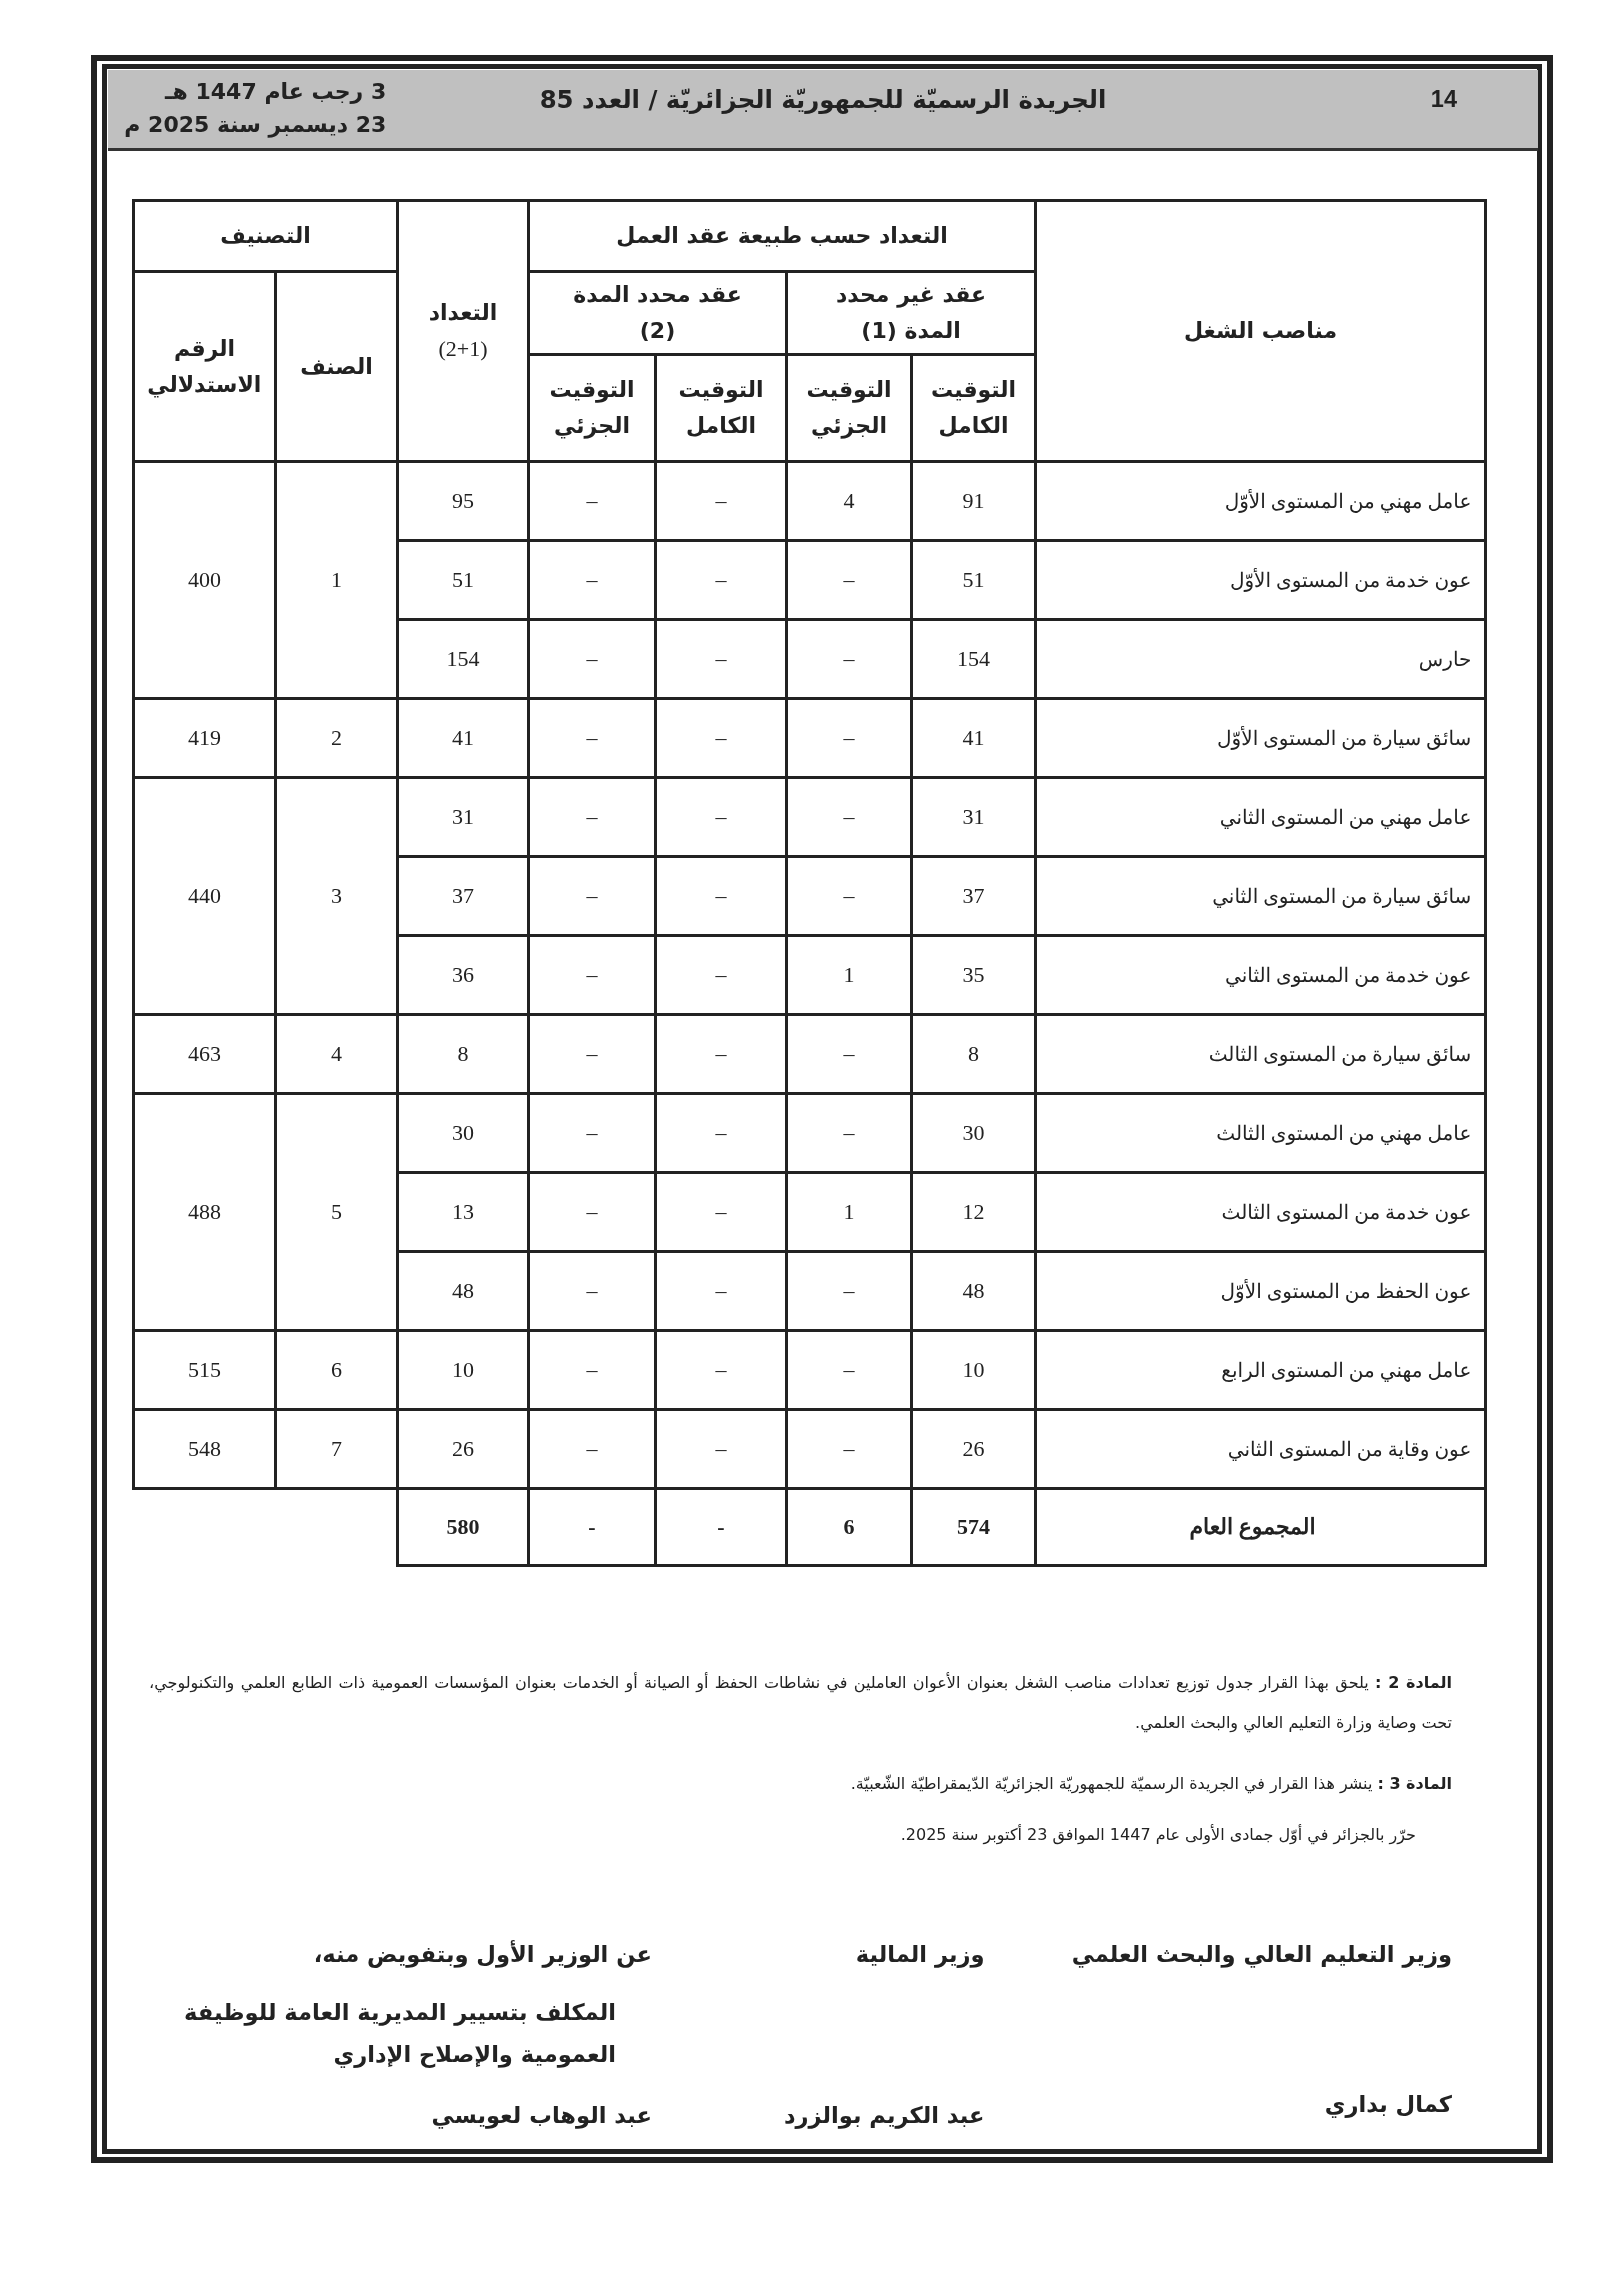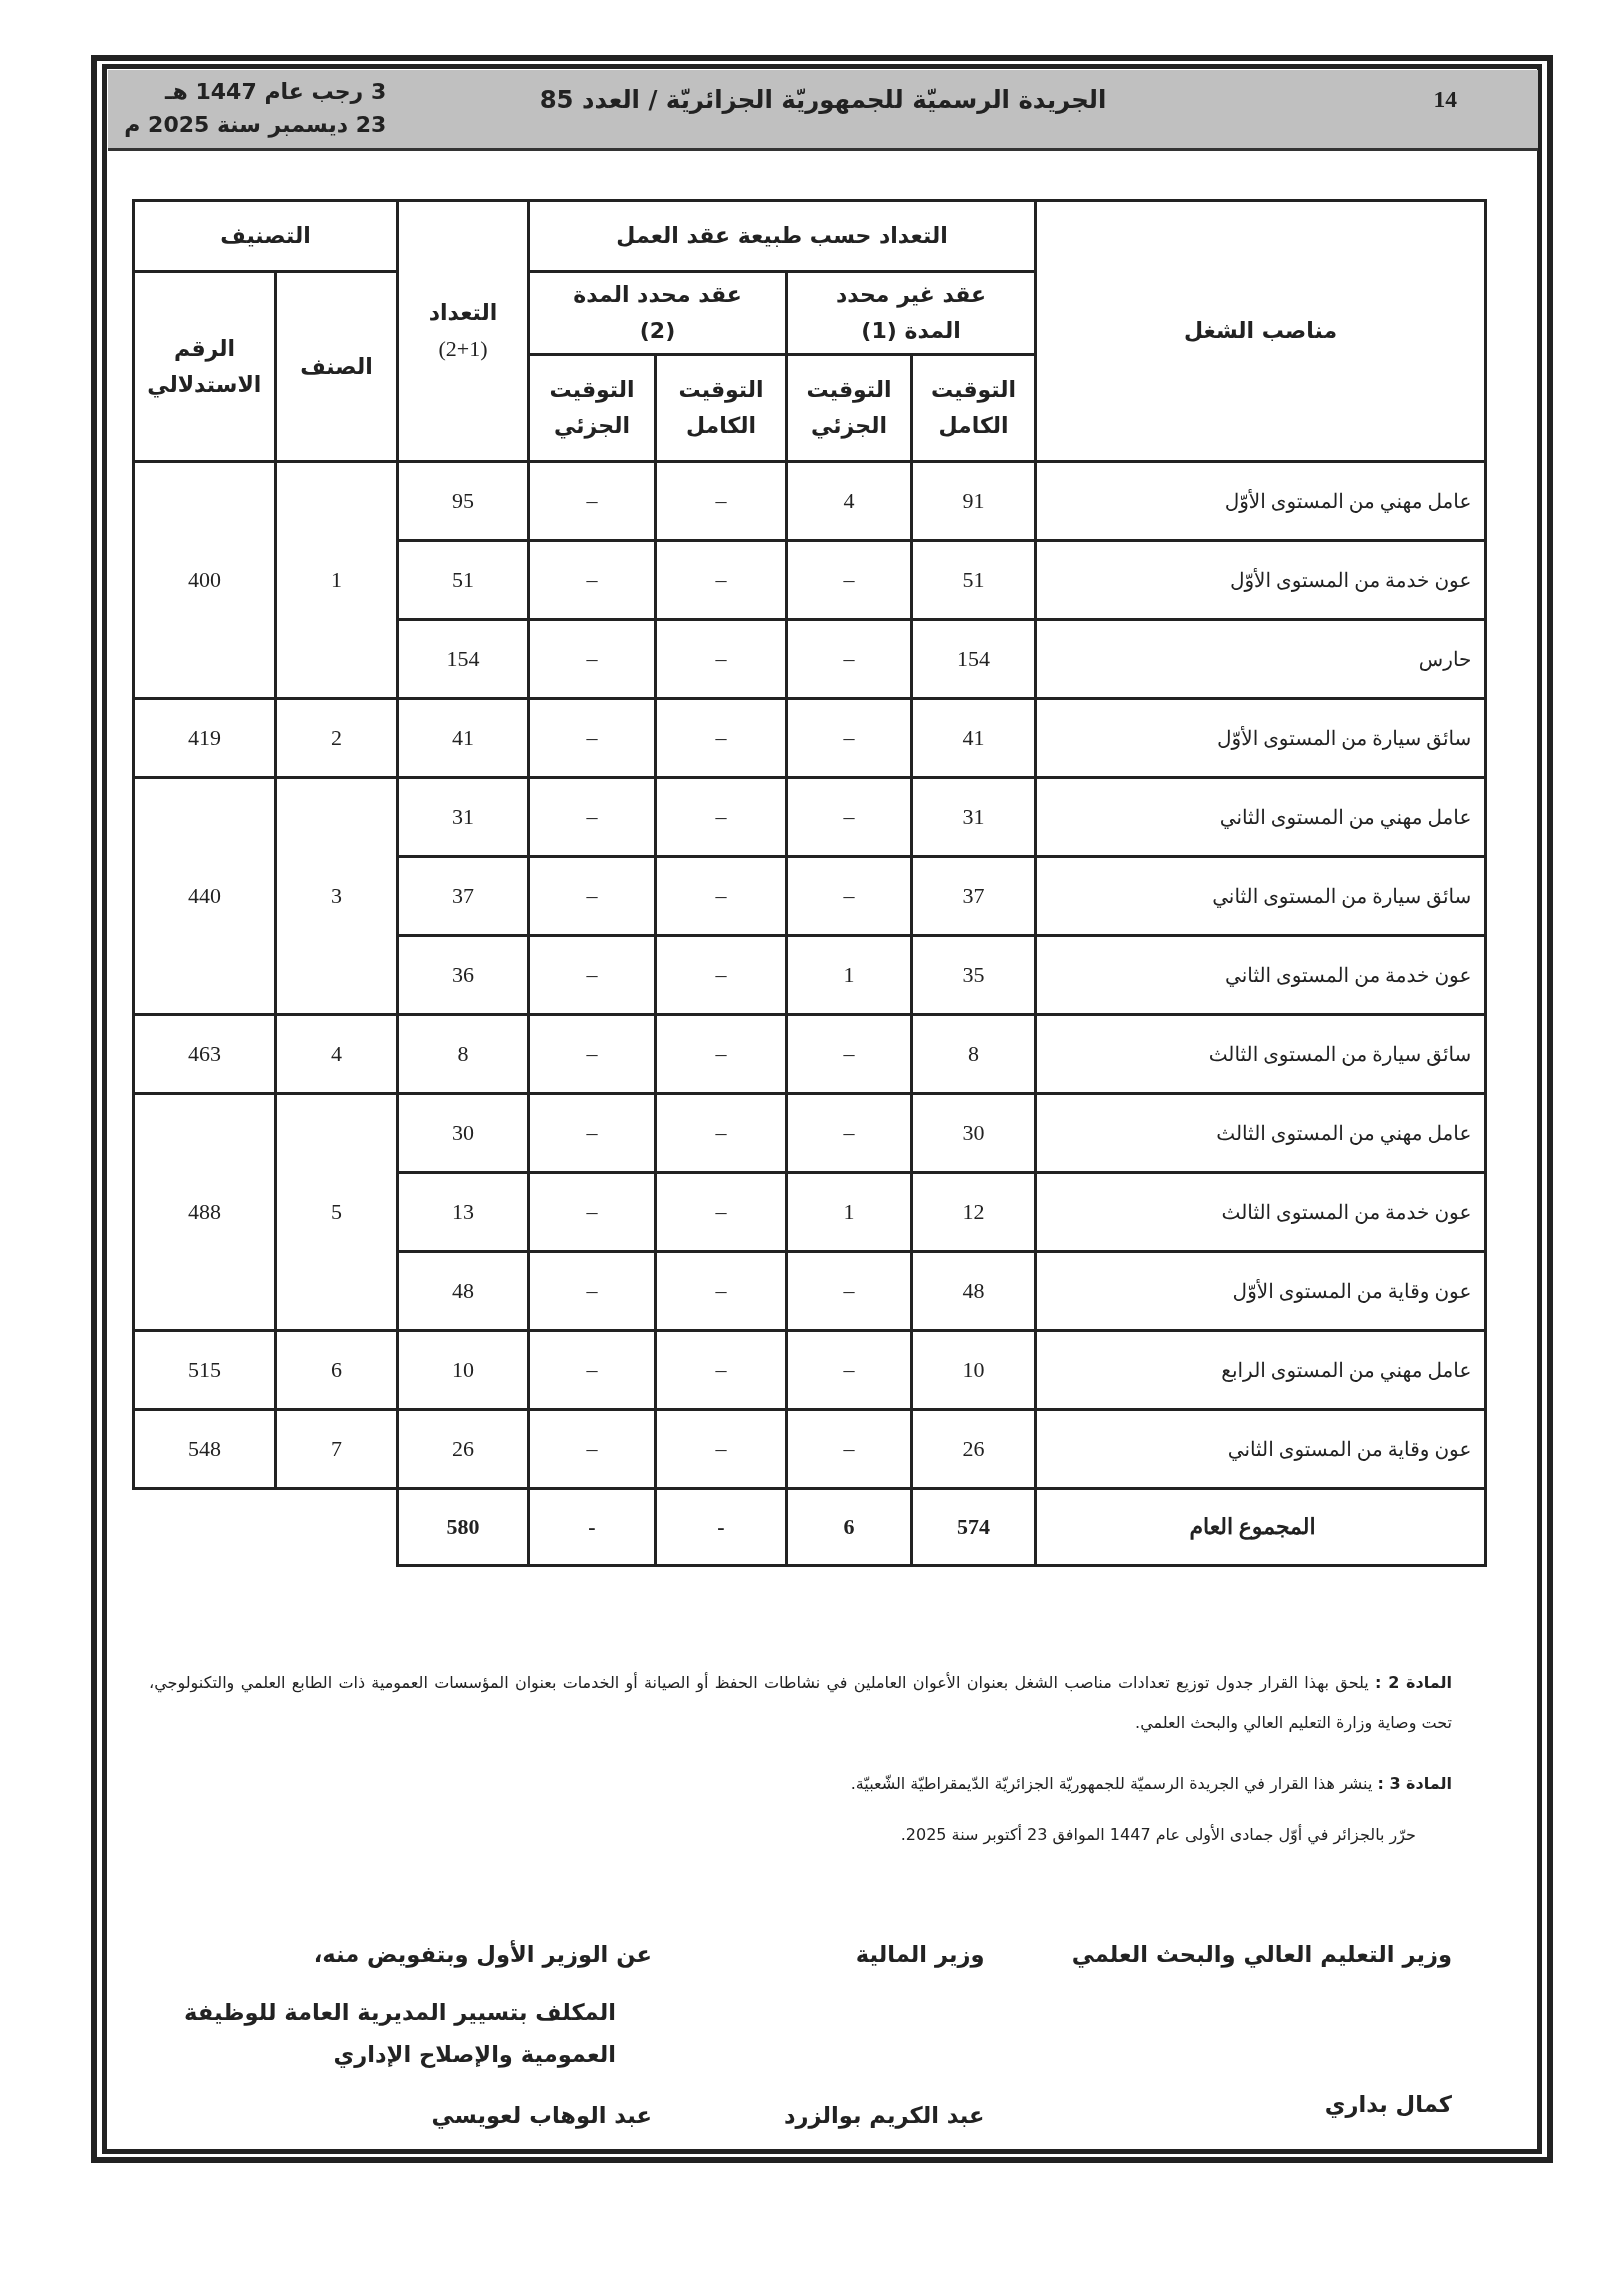--- a/index.html
+++ b/index.html
@@ -4,21 +4,21 @@
 <style>
   html, body { margin: 0; padding: 0; background: #ffffff; }
   body { width: 1615px; height: 2285px; position: relative; overflow: hidden;
          font-family: "DejaVu Sans", sans-serif; color: #222222; }
   .frame-outer { position: absolute; left: 91px; top: 55px; width: 1450px; height: 2096px;
                  border: 6.3px solid #222222; }
   .frame-inner { position: absolute; left: 102px; top: 64px; width: 1430px; height: 2080px;
                  border: 5.4px solid #222222; }
   .header-band { position: absolute; left: 108px; top: 70px; width: 1430px; height: 78px;
                  background: #c0c0c0; border-bottom: 3.6px solid #333333; }
-  .hdr-page { position: absolute; right: 81px; top: 16.3px; font-family: Liberation Serif, serif;
+  .hdr-page { position: absolute; right: 81px; top: 16.3px; font-family: Liberation Sans, sans-serif;
               font-weight: bold; font-size: 23.5px; }
   .hdr-title { position: absolute; left: 0; right: 0; top: 14.5px; text-align: center;
                font-weight: bold; font-size: 24.4px; direction: rtl; }
   .hdr-date { position: absolute; left: 16.3px; top: 5.4px; text-align: right; direction: rtl;
               font-weight: bold; font-size: 22px; line-height: 33px; }
 
   table.main { position: absolute; left: 132px; top: 199px; width: 1351px;
                border-collapse: collapse; direction: rtl; table-layout: fixed; }
   table.main td, table.main th { border: 3.6px solid #222222; text-align: center; vertical-align: middle;
                                  padding: 0; }
@@ -171,21 +171,21 @@
       </tr>
       <tr>
         <td class="job">عون خدمة من المستوى الثالث</td>
         <td>12</td>
         <td>1</td>
         <td>–</td>
         <td>–</td>
         <td>13</td>
       </tr>
       <tr>
-        <td class="job">عون وقاية من المستوى الأوّل</td>
+        <td class="job">عون الحفظ من المستوى الأوّل</td>
         <td>48</td>
         <td>–</td>
         <td>–</td>
         <td>–</td>
         <td>48</td>
       </tr>
       <tr>
         <td class="job">عامل مهني من المستوى الرابع</td>
         <td>10</td>
         <td>–</td>

